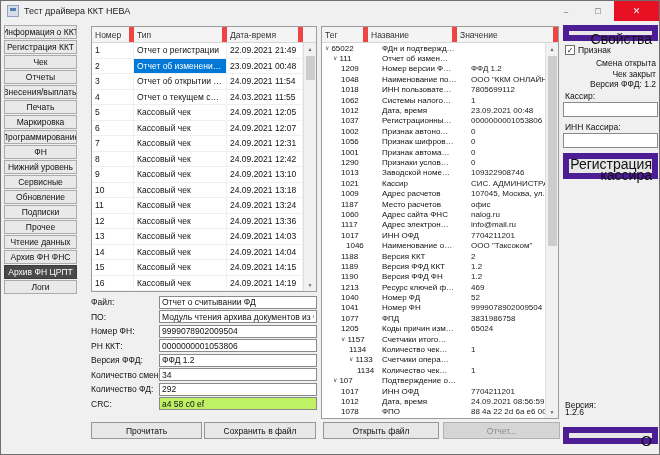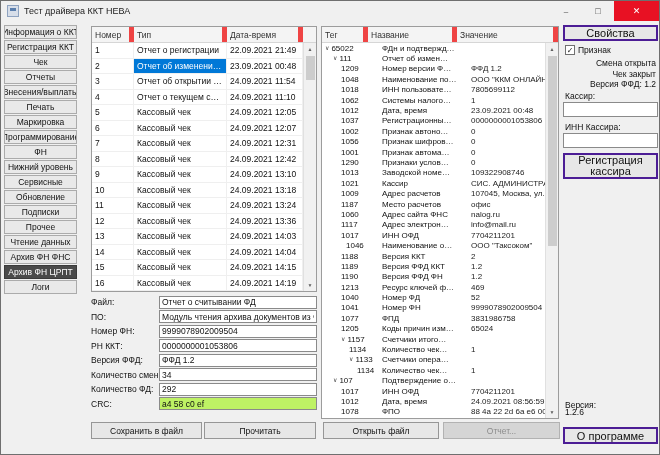--- a/index.html
+++ b/index.html
@@ -63,21 +63,21 @@
   .ttrow{display:flex;height:10.4px;align-items:center;}
   .ttcell{overflow:hidden;white-space:nowrap;flex:0 0 auto;}
   .ttcell.tag{width:60px;text-overflow:ellipsis;}
   .ttcell.name{width:89px;}
   .ttcell.value{flex:1;color:#222;}
   .expander{display:inline-block;font-size:6px;color:#444;margin-right:2px;vertical-align:1px;}
   .expander::before{content:"∨";}
   .tree-thumb{height:190px;margin-top:1px;}
   
   .props{position:absolute;left:562px;top:0;width:95px;height:455px;font-size:8.5px;}
-  .btn{background:#e7e7e7;border:2px solid #4c1d95;font-size:11px;color:#111;}
+  .btn{background:#e7e7e7;border:6px solid #4c1d95;font-size:14px;color:#111;text-align:right;}
   .props-btn{position:absolute;left:0;top:24px;width:95px;height:16px;}
   .chk-row{position:absolute;left:2px;top:44px;display:flex;align-items:center;gap:3px;cursor:default;}
   .chk{width:10px;height:10px;border:1px solid #707070;background:#fff;display:flex;align-items:center;justify-content:center;font-size:8px;color:#1a1a1a;flex:0 0 auto;}
   .chk::before{content:"✓";}
   .status{position:absolute;right:2px;top:57px;text-align:right;line-height:10.5px;}
   .plabel{position:absolute;left:2px;}
   .plabel.cashier{top:90px;}
   .plabel.inn{top:121px;}
   .pinput{position:absolute;left:0;width:95px;height:15px;border:1px solid #8a8a8a;background:#fff;font-size:8.5px;padding:0 2px;}
   .pinput.cashier{top:101px;}
@@ -141,21 +141,21 @@
           <div class="tcell c2">23.09.2021 00:48</div>
         </div>
         <div class="trow">
           <div class="tcell c0">3</div>
           <div class="tcell c1">Отчет об открытии …</div>
           <div class="tcell c2">24.09.2021 11:54</div>
         </div>
         <div class="trow">
           <div class="tcell c0">4</div>
           <div class="tcell c1">Отчет о текущем с…</div>
-          <div class="tcell c2">24.09.2021 11:10</div>
+          <div class="tcell c2">24.03.2021 11:55</div>
         </div>
         <div class="trow">
           <div class="tcell c0">5</div>
           <div class="tcell c1">Кассовый чек</div>
           <div class="tcell c2">24.09.2021 12:05</div>
         </div>
         <div class="trow">
           <div class="tcell c0">6</div>
           <div class="tcell c1">Кассовый чек</div>
           <div class="tcell c2">24.09.2021 12:07</div>
@@ -247,22 +247,22 @@
         <div class="flabel">Количество ФД:</div>
         <input class="finput" type="text" value="292" style="">
       </div>
       <div class="frow">
         <div class="flabel">CRC:</div>
         <input class="finput hl" type="text" value="a4 58 c0 ef" style="">
       </div>
     </div>
 
   <div class="actions" id="actions">
+      <button class="act-btn">Прочитать</button>
       <button class="act-btn">Сохранить в файл</button>
-      <button class="act-btn">Прочитать</button>
       <button class="act-btn">Открыть файл</button>
       <button class="act-btn disabled" disabled="">Отчет...</button>
     </div>
 
   <div class="tree">
     <div class="tbl-header" id="tree-header">
         <div class="hcell c0">Тег</div>
         <div class="hcell c1">Название</div>
         <div class="hcell c2">Значение</div>
       </div>

